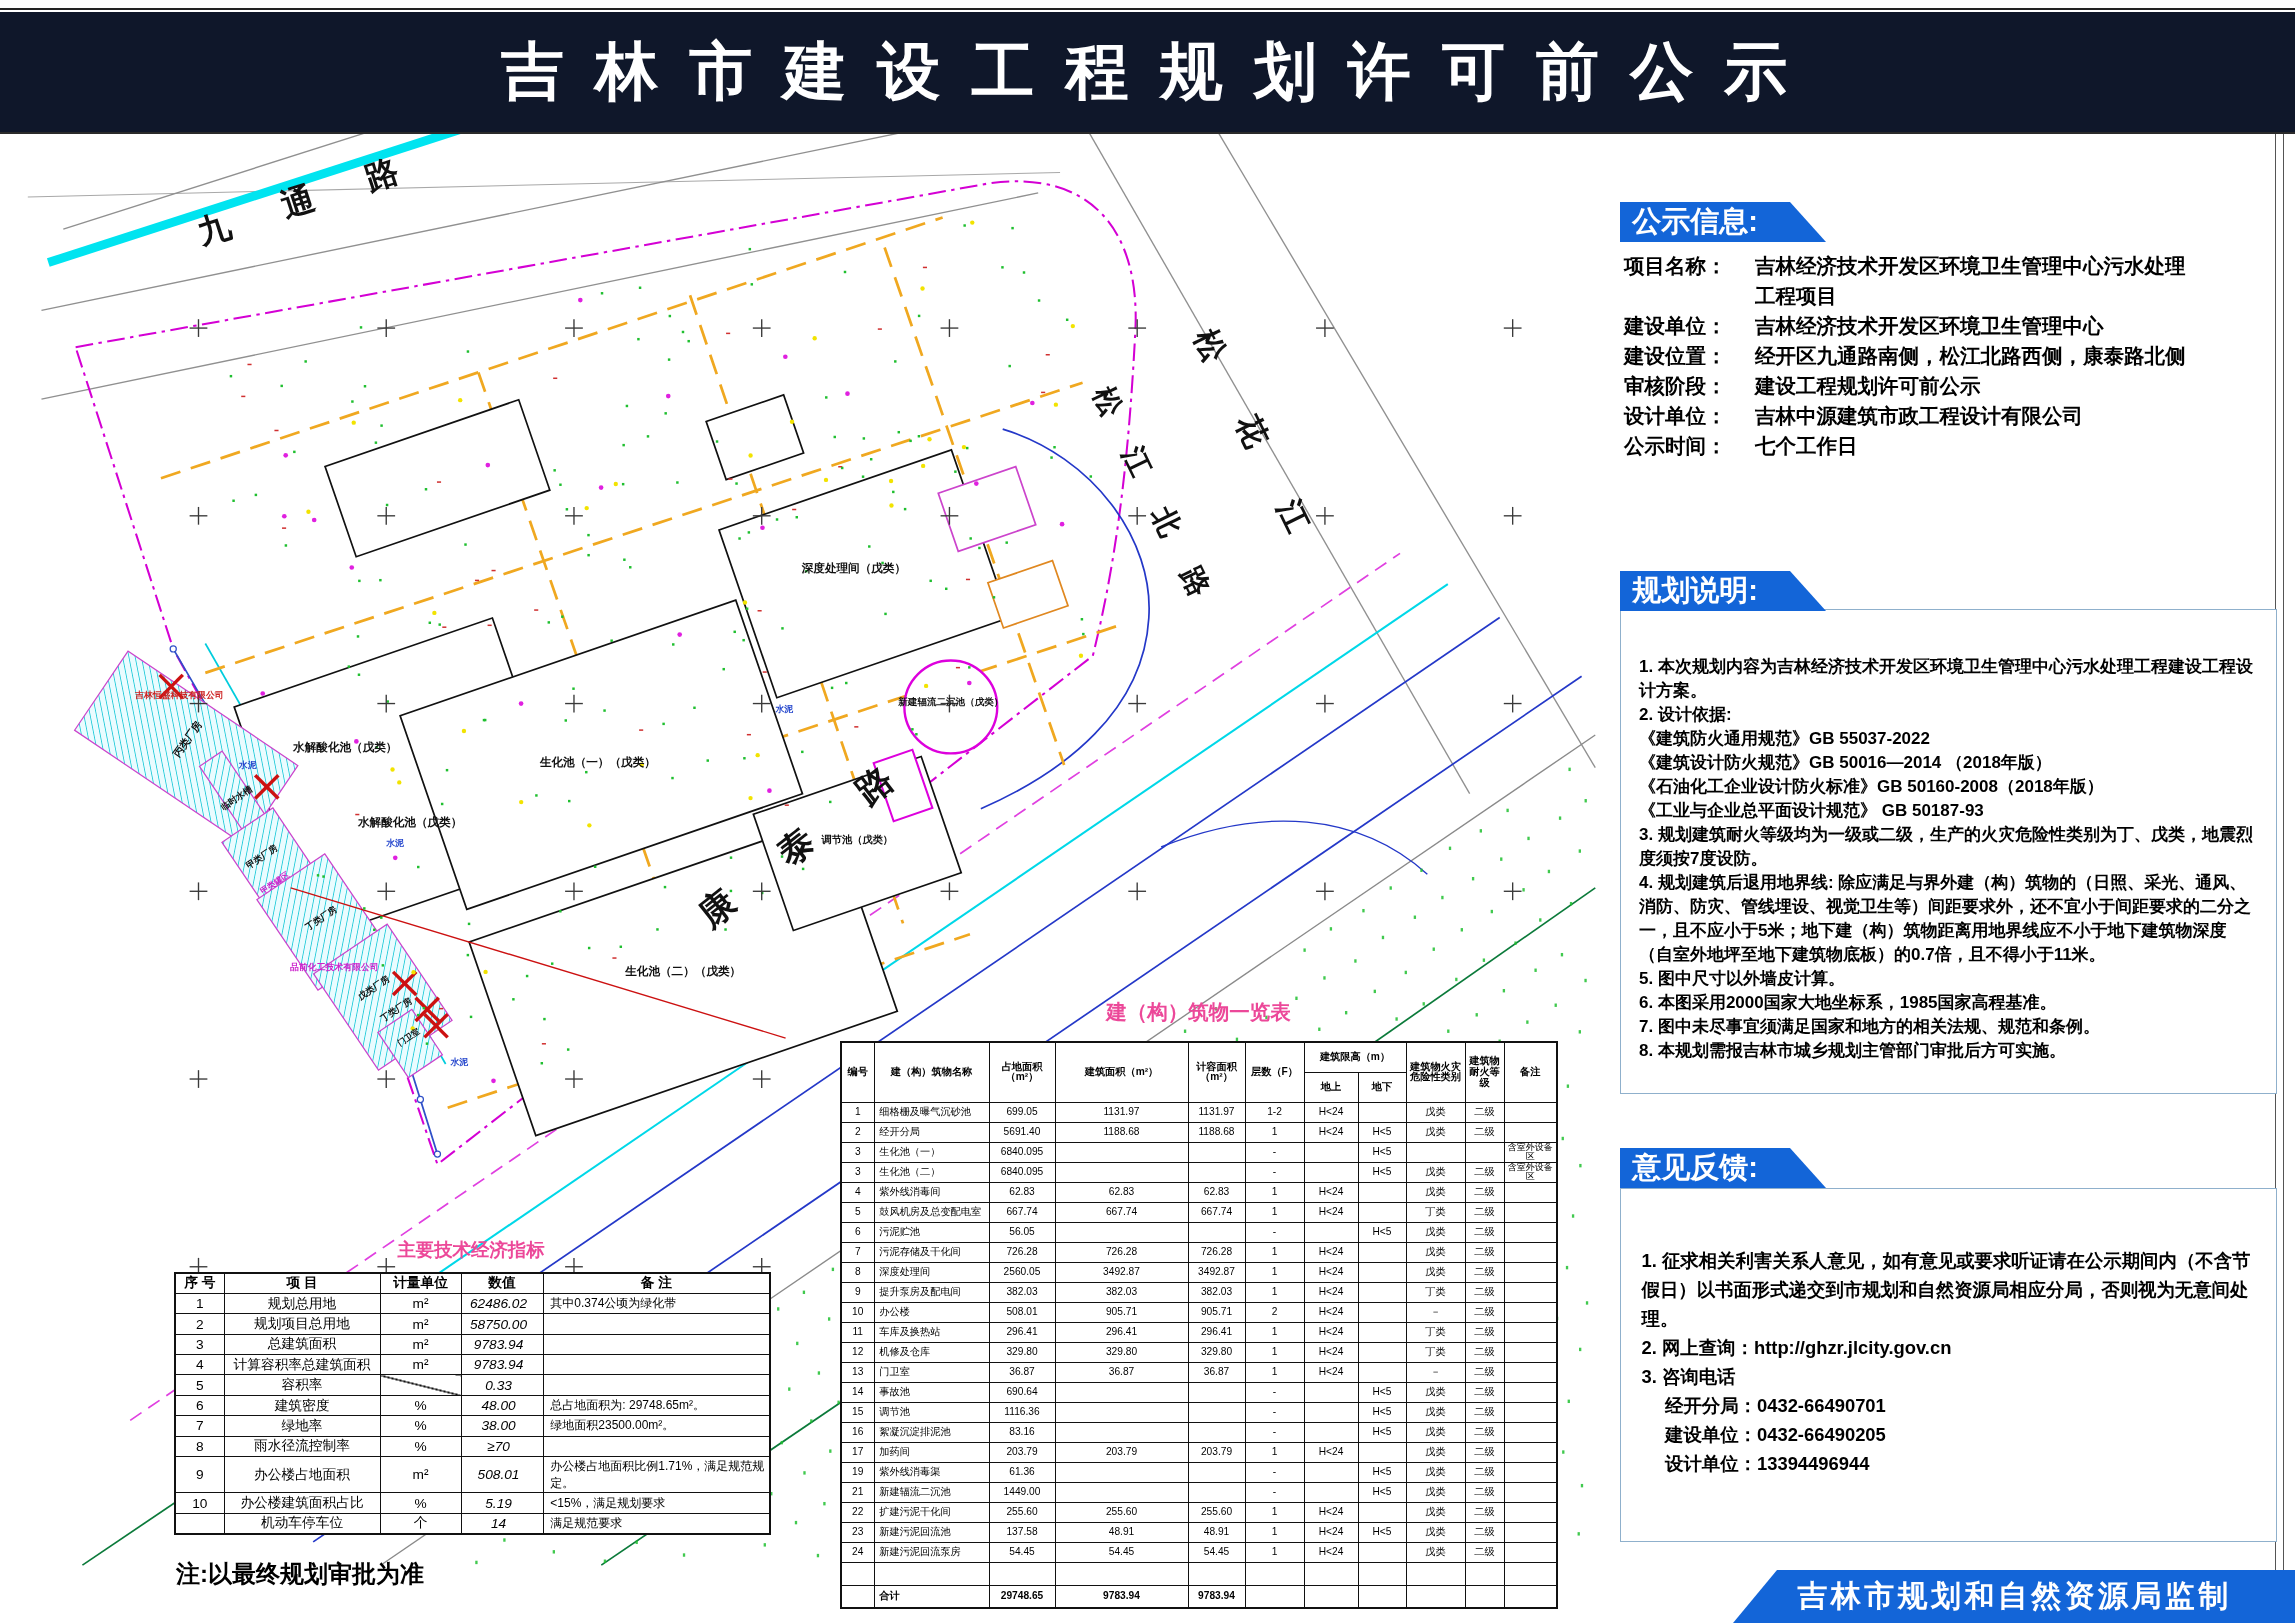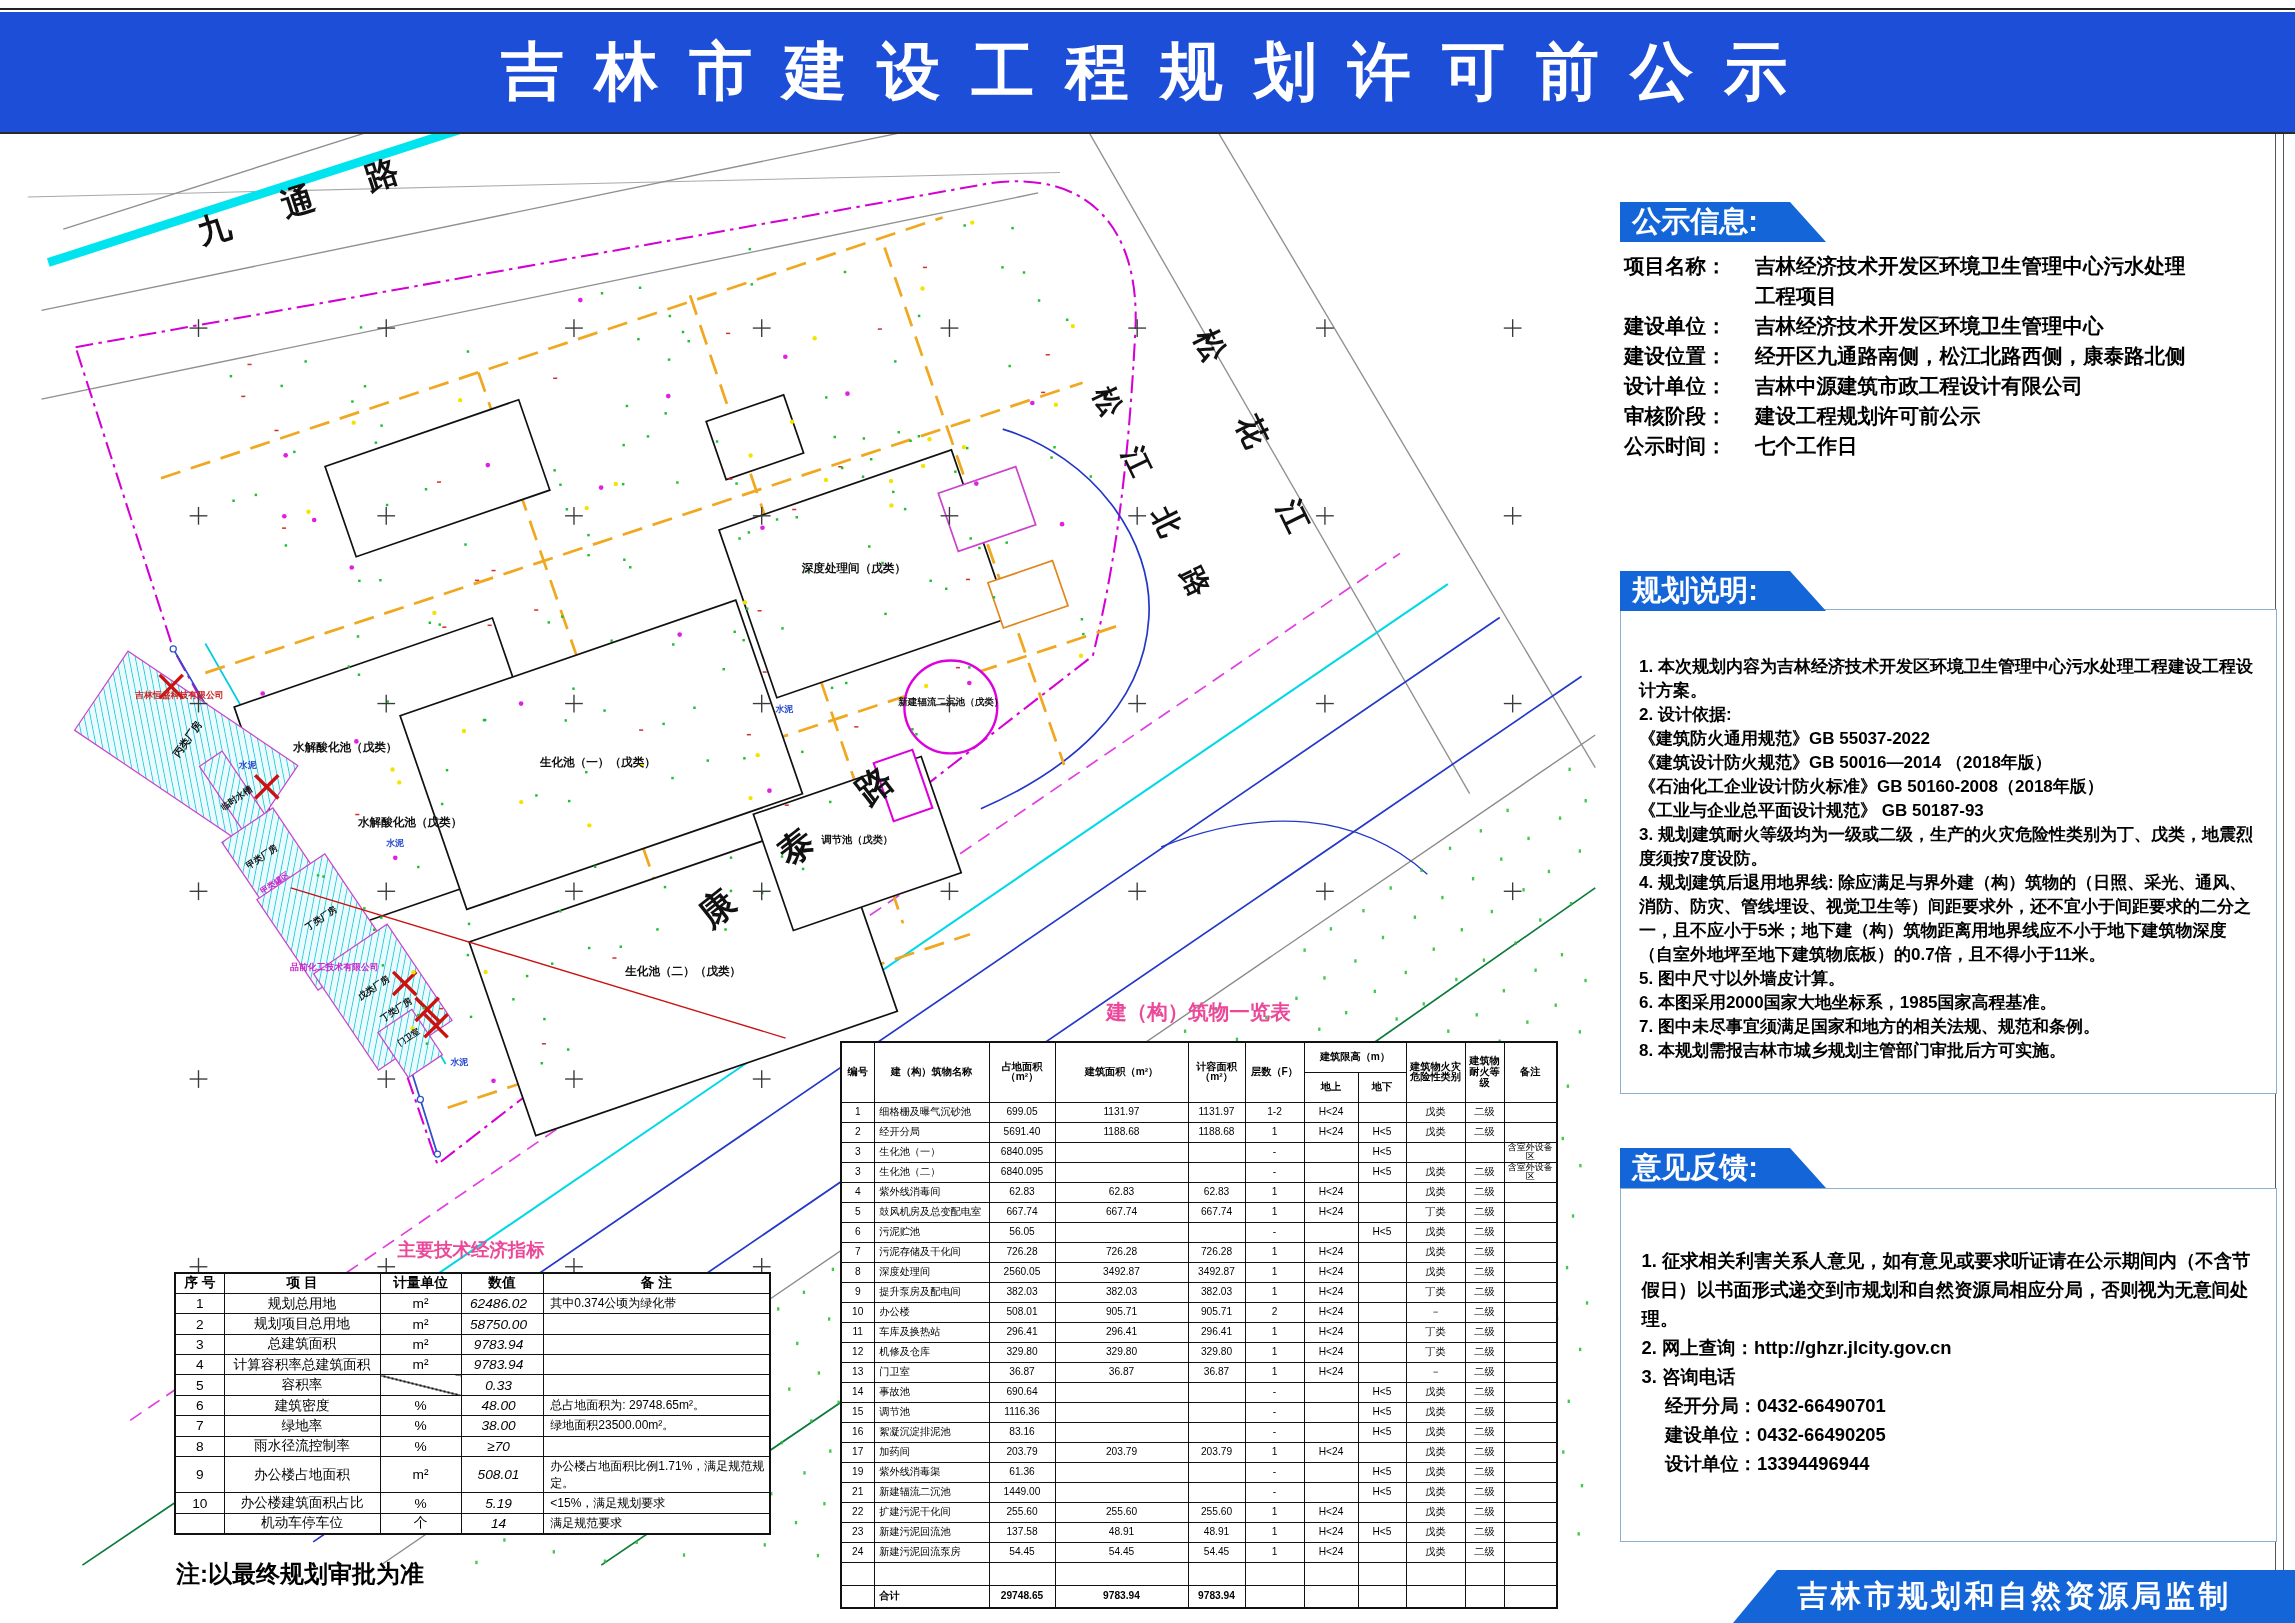--- a/index.html
+++ b/index.html
@@ -3,21 +3,21 @@
 <meta charset="utf-8">
 <style>
   html,body{margin:0;padding:0;}
   body{
     position:relative;width:2295px;height:1624px;background:#ffffff;
     font-family:"Liberation Sans","DejaVu Sans",sans-serif;color:#000;overflow:hidden;
   }
   
   .top-line{position:absolute;left:0;top:8.2px;width:2295px;height:1.4px;background:#222;}
   .banner{
-    position:absolute;left:0;top:12.3px;width:2295px;height:120px;background:#1d4ed8;
+    position:absolute;left:0;top:12.3px;width:2295px;height:120px;background:#0f172a;
     border-bottom:2px solid #2a2a2a;display:flex;align-items:center;justify-content:center;
   }
   .banner-title{color:#fff;font-size:63px;font-weight:bold;letter-spacing:6.8px;white-space:nowrap;}
   
   .vline{position:absolute;top:134px;height:1490px;width:1.4px;background:#555;}
   
   .sec-tag{
     position:absolute;left:1620px;width:206px;height:40px;background:#1365d8;color:#fff;
     font-size:29px;font-weight:bold;line-height:38px;padding-left:12.3px;box-sizing:border-box;
     clip-path:polygon(0 0, calc(100% - 36px) 0, 100% 100%, 0 100%);z-index:3;
@@ -984,27 +984,27 @@
       <span class="info-label">建设单位：</span>
       <span class="info-value">吉林经济技术开发区环境卫生管理中心</span>
     </div>
 
     <div class="info-item">
       <span class="info-label">建设位置：</span>
       <span class="info-value">经开区九通路南侧，松江北路西侧，康泰路北侧</span>
     </div>
 
     <div class="info-item">
+      <span class="info-label">审核阶段：</span>
+      <span class="info-value">建设工程规划许可前公示</span>
+    </div>
+
+    <div class="info-item">
       <span class="info-label">设计单位：</span>
       <span class="info-value">吉林中源建筑市政工程设计有限公司</span>
-    </div>
-
-    <div class="info-item">
-      <span class="info-label">审核阶段：</span>
-      <span class="info-value">建设工程规划许可前公示</span>
     </div>
 
     <div class="info-item">
       <span class="info-label">公示时间：</span>
       <span class="info-value">七个工作日</span>
     </div>
   </div>
 
 <div class="sec-tag" style="top:571px;">规划说明:</div>
 <div class="panel-box" style="top:609px;height:485px;">

